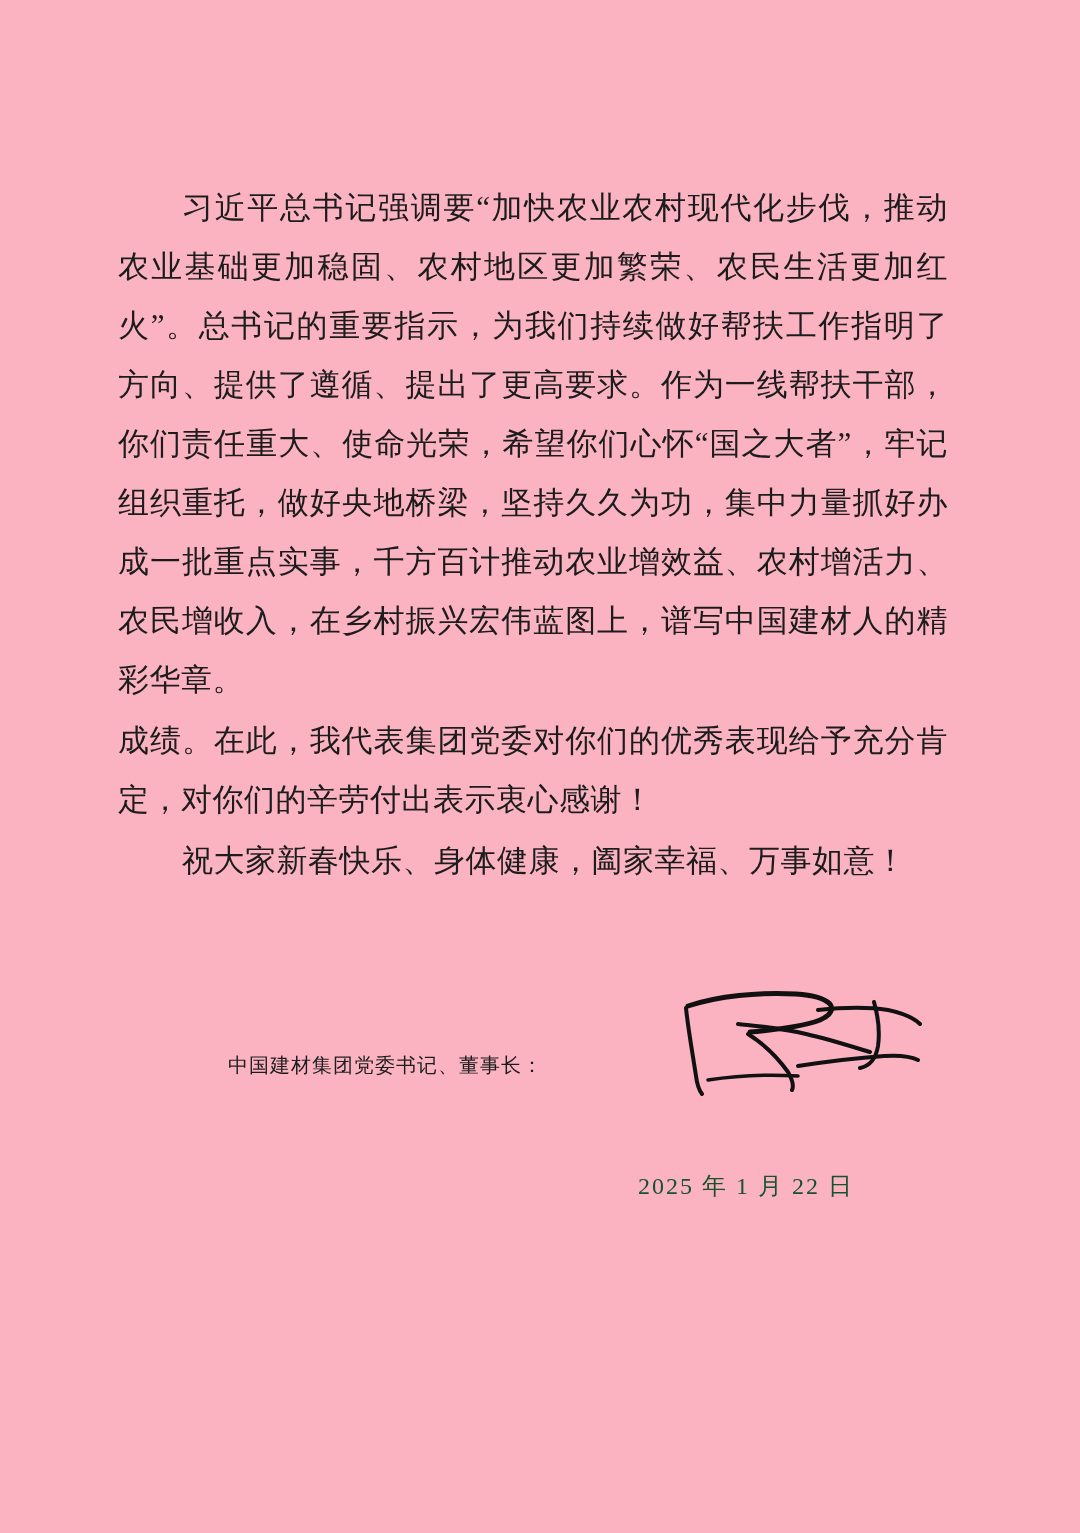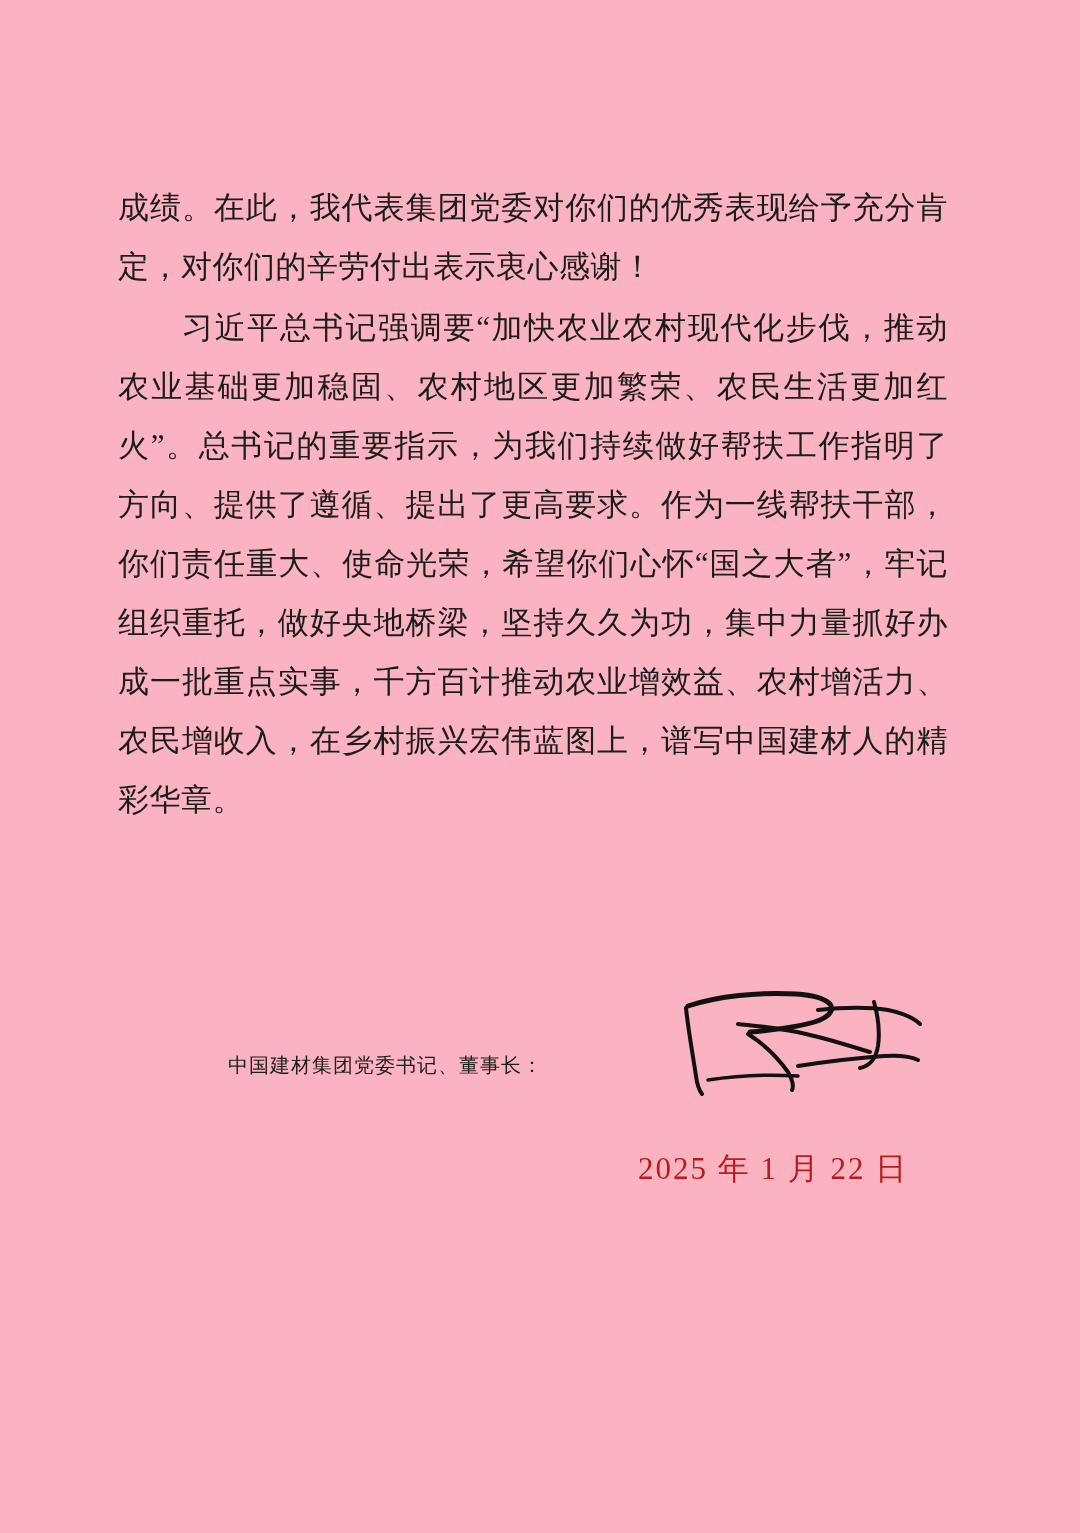--- a/index.html
+++ b/index.html
@@ -55,40 +55,41 @@
   }
   .signature-mark {
     position: absolute;
     left: 560px;
     top: -60px;
     width: 250px;
     height: 120px;
     pointer-events: none;
   }
   .date-line {
-    margin-top: 58px;
+    margin-top: 80px;
     padding-left: 520px;
-    font-size: 31px;
+    font-size: 24px;
     letter-spacing: 1px;
     font-family: "Liberation Serif", "DejaVu Serif", serif;
-    color: #b91c1c;
+    color: #14532d;
   }
   .date-line .num {
     font-family: "Liberation Serif", "DejaVu Serif", serif;
     letter-spacing: 2px;
   }
 </style>
 </head>
 <body>
 
 <div class="page">
 
   <div class="letter-body">
+    <p class="para indent">习近平总书记强调要“加快农业农村现代化步伐，推动农业基础更加稳固、农村地区更加繁荣、农民生活更加红火”。总书记的重要指示，为我们持续做好帮扶工作指明了方向、提供了遵循、提出了更高要求。作为一线帮扶干部，你们责任重大、使命光荣，希望你们心怀“国之大者”，牢记组织重托，做好央地桥梁，坚持久久为功，集中力量抓好办成一批重点实事，千方百计推动农业增效益、农村增活力、农民增收入，在乡村振兴宏伟蓝图上，谱写中国建材人的精彩华章。</p>
     <p class="para">成绩。在此，我代表集团党委对你们的优秀表现给予充分肯定，对你们的辛劳付出表示衷心感谢！</p>
-    <p class="para indent">习近平总书记强调要“加快农业农村现代化步伐，推动农业基础更加稳固、农村地区更加繁荣、农民生活更加红火”。总书记的重要指示，为我们持续做好帮扶工作指明了方向、提供了遵循、提出了更高要求。作为一线帮扶干部，你们责任重大、使命光荣，希望你们心怀“国之大者”，牢记组织重托，做好央地桥梁，坚持久久为功，集中力量抓好办成一批重点实事，千方百计推动农业增效益、农村增活力、农民增收入，在乡村振兴宏伟蓝图上，谱写中国建材人的精彩华章。</p>
+    <p class="para indent">祝大家新春快乐、身体健康，阖家幸福、万事如意！</p>
   </div>
 
   <div class="signature-block">
     <div class="sign-line">
       <span>中国建材集团党委书记、董事长：</span>
       <span class="signature-mark">
         <svg width="250" height="120" viewBox="0 0 250 120" fill="none" xmlns="http://www.w3.org/2000/svg">
           <path d="M8 28 C10 48, 14 70, 18 96 C19 104, 21 110, 24 114" stroke="#111" stroke-width="4" stroke-linecap="round"></path>
           <path d="M10 26 C40 16, 80 12, 118 14 C134 15, 146 18, 152 24 C156 29, 152 36, 142 40 C124 47, 96 50, 72 52" stroke="#111" stroke-width="5" stroke-linecap="round"></path>
           <path d="M60 44 C78 46, 104 48, 128 54 C150 59, 172 66, 192 72" stroke="#111" stroke-width="4" stroke-linecap="round"></path>

